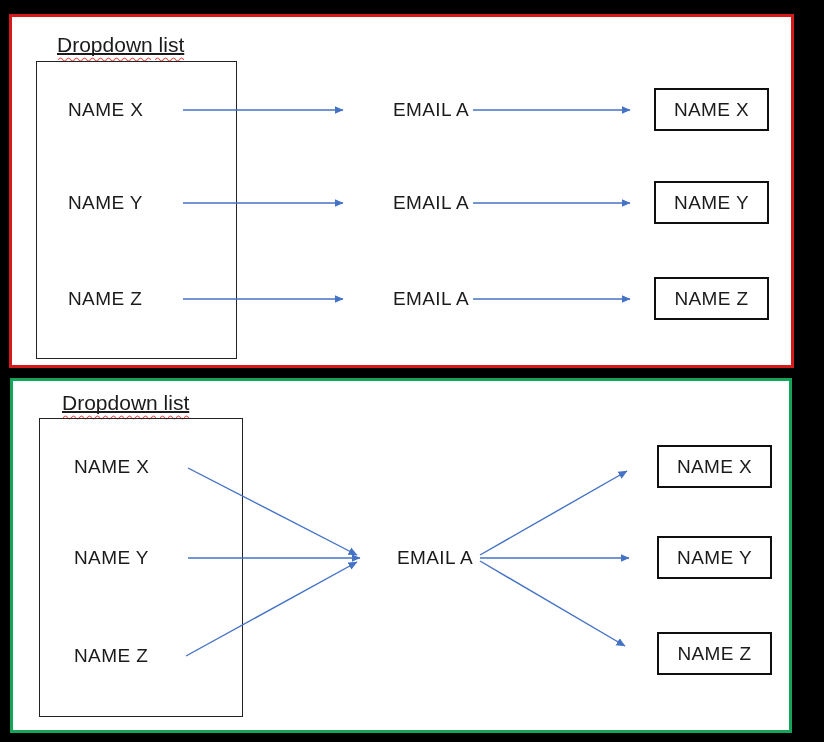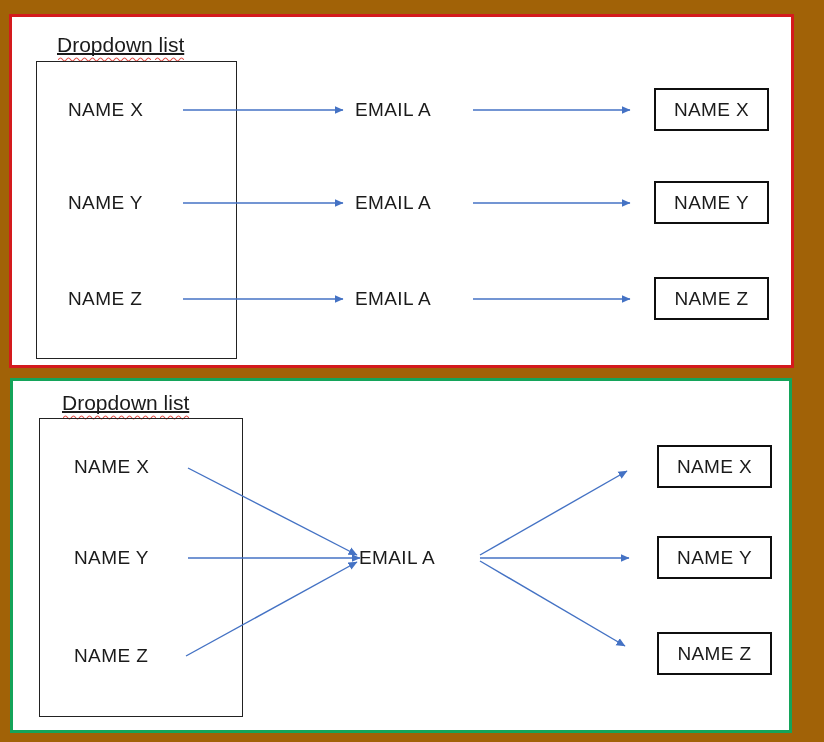--- a/index.html
+++ b/index.html
@@ -2,21 +2,21 @@
 <html><head>
 <meta charset="utf-8">
 <style>
   html, body { margin: 0; padding: 0; background: #ffffff; }
   body {
     width: 824px; height: 742px;
     font-family: "Liberation Sans", sans-serif;
     color: #1b1b1b;
     overflow: hidden;
   }
-  .stage { position: relative; width: 824px; height: 742px; background: #a16207; }
+  .stage { position: relative; width: 824px; height: 742px; background: #000000; }
 
   .panel {
     position: absolute;
     border: 3px solid #888;
     background: #ffffff;
     box-sizing: content-box;
   }
   .panel-top    { left: 9px;  top: 14px;  width: 779px; height: 348px; }
   .panel-bottom { left: 10px; top: 378px; width: 776px; height: 349px; }
 
@@ -44,21 +44,21 @@
   }
 
   .dd-item, .email-label {
     position: absolute;
     font-size: 19px;
     letter-spacing: 0.4px;
     height: 26px;
     line-height: 26px;
     white-space: nowrap;
   }
-  .email-label { width: 114px; text-align: left; }
+  .email-label { width: 114px; text-align: right; }
 
   .result-box {
     position: absolute;
     box-sizing: border-box;
     width: 115px; height: 43px;
     border: 2.4px solid #0f0f0f;
     display: flex; align-items: center; justify-content: center;
     font-size: 19px;
     letter-spacing: 0.4px;
     white-space: nowrap;

